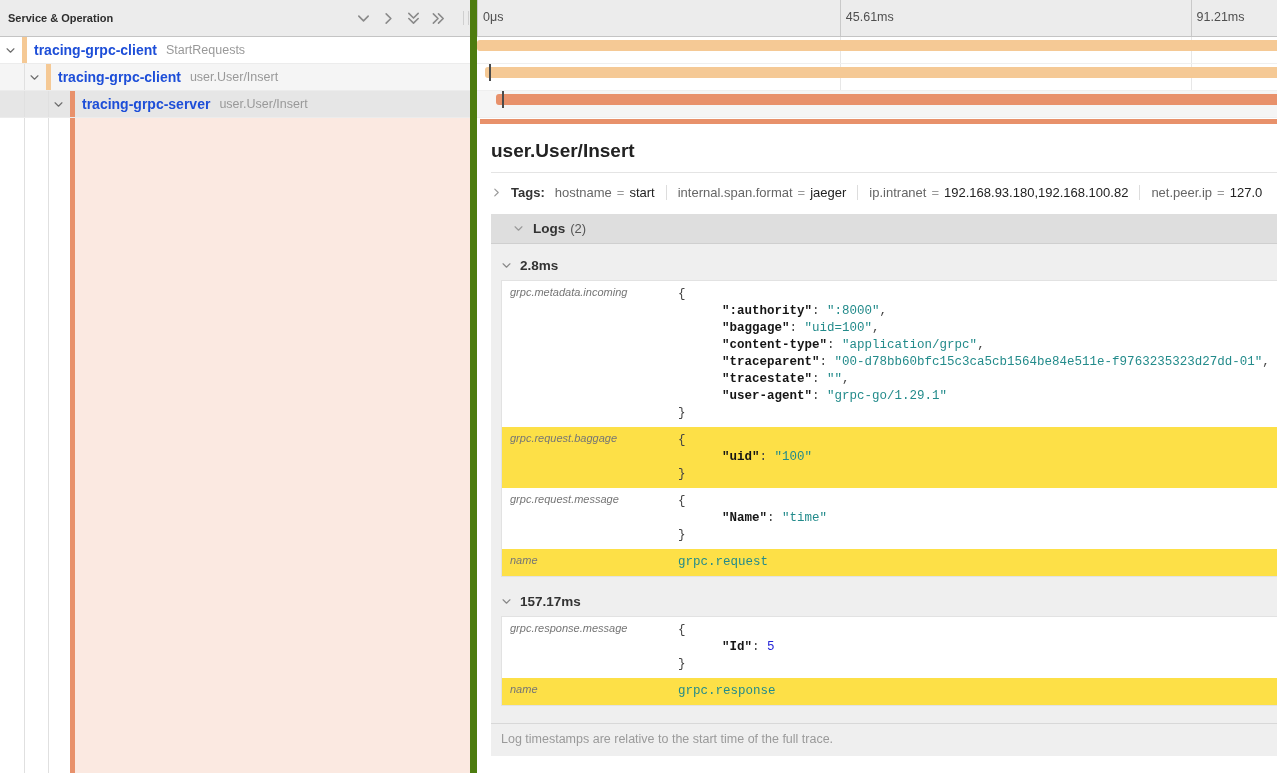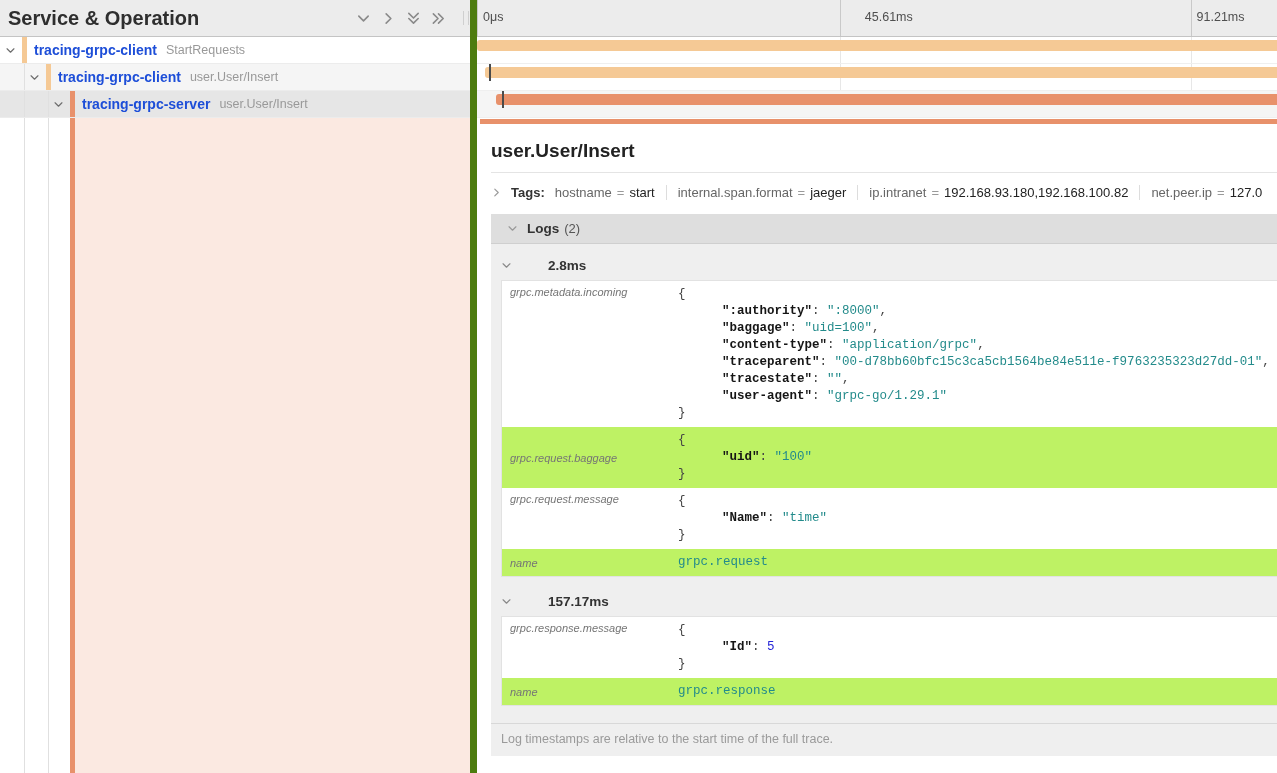--- a/index.html
+++ b/index.html
@@ -7,21 +7,21 @@
   .app {
     position:relative; width:1277px; height:773px; overflow:hidden;
     background:#fff; font-family:"Liberation Sans", sans-serif; color:#333;
   }
   
   .left-panel { position:absolute; left:0; top:0; width:470px; height:100%; }
   .panel-header {
     height:37px; background:#ececec; border-bottom:1px solid #c4c4c4;
     display:flex; align-items:center; padding:0 8px; position:relative;
   }
-  .panel-title { font-weight:bold; font-size:20px; color:#2e2e2e; }
+  .panel-title { font-weight:bold; font-size:11px; color:#2e2e2e; }
   .header-icons { margin-left:auto; display:flex; align-items:center; gap:9px; margin-right:16px; }
   .icon-btn { display:inline-flex; align-items:center; justify-content:center; width:16px; height:16px; cursor:pointer; }
   .grabber { position:absolute; right:1px; top:11px; width:6px; height:14px;
     border-left:1px solid #cfcfcf; border-right:1px solid #cfcfcf; }
   .span-tree { position:absolute; top:37px; left:0; width:100%; }
   .tree-row { position:relative; height:27px; border-bottom:1px solid #ececec; overflow:hidden; }
   .guide { position:absolute; top:0; bottom:0; width:0; border-left:1px solid #e0e0e0; }
   .tree-chevron { position:absolute; top:8px; }
   .accent { position:absolute; top:0; bottom:0; width:5px; }
   .row-label { position:absolute; top:0; bottom:0; display:flex; align-items:center; white-space:nowrap; }
@@ -51,30 +51,30 @@
   .row-toggle-chevron { display:inline-flex; margin-right:9px; flex:none; }
   .summary-label { font-weight:bold; color:#333; margin-right:10px; }
   .tag-key { color:#666; }
   .tag-eq { color:#9a9a9a; margin:0 5px; }
   .tag-eq::before { content:"="; }
   .tag-value { color:#222; }
   .tag-sep { width:1px; height:15px; background:#ddd; margin:0 11px; flex:none; }
   
   .logs-section { margin:9px -14px 0 0; }
   .logs-header { height:30px; background:#dedede; border-bottom:1px solid #cfcfcf;
-    display:flex; align-items:center; padding:0 16px; cursor:pointer; }
+    display:flex; align-items:center; padding:0 22px; cursor:pointer; }
   .logs-title { font-weight:bold; font-size:13.5px; color:#333; margin:0 5px 0 9px; }
   .logs-count { font-size:13px; color:#555; }
   .logs-body { background:#efefef; padding:14px 0 0 10px; min-height:508px; }
   .log-entry { margin-bottom:17px; }
-  .entry-header { display:flex; align-items:center; margin-bottom:7px; cursor:pointer;gap:28px; }
+  .entry-header { display:flex; align-items:center; margin-bottom:7px; cursor:pointer; }
   .entry-ts { font-weight:bold; font-size:13.5px; color:#333; margin-left:8px; }
   .kv-table { background:#fff; border:1px solid #e2e2e2; border-right:none; }
   .kv-row { display:flex; }
-  .kv-row.alt { background:#bef264;align-items:center; }
+  .kv-row.alt { background:#fde047; }
   .kv-label { flex:none; width:176px; padding:5px 8px; font-size:11px; color:#757575;font-style:italic; }
   .kv-value { flex:1; padding:5px 0; font-family:"Liberation Mono","DejaVu Sans Mono",monospace;
     font-size:12.5px; line-height:17px; color:#444; }
   .jline { display:block; white-space:pre; }
   .jline.jpair { padding-left:44px; }
   .jopen::before { content:"{"; }
   .jclose::before { content:"}"; }
   .q::before, .q::after { content:"\""; }
   .jkey { font-weight:bold; color:#151515; }
   .jkey::before, .jkey::after { color:#151515; }
@@ -168,21 +168,21 @@
         <span class="accent" style="left: 70px; background: rgb(232, 145, 107);"></span>
         <span class="tint" style="left: 75px; right: 0px; background: rgb(251, 233, 225);"></span>
       </div>
   </div>
 
   <div class="right-panel">
     <div class="timeline-header">
         <span class="tick-line" style="left: 0%;"></span>
         <span class="tick-label" style="left: calc(0% + 6px);">0μs</span>
         <span class="tick-line" style="left: 45.35%;"></span>
-        <span class="tick-label" style="left: calc(45.35% + 6px); margin-left: 19px;">45.61ms</span>
+        <span class="tick-label" style="left: calc(45.35% + 6px);">45.61ms</span>
         <span class="tick-line" style="left: 89.2%;"></span>
         <span class="tick-label" style="left: calc(89.2% + 6px);">91.21ms</span>
       </div>
     <div class="timeline-rows">
         <span class="grid-line" style="left: 45.35%;"></span>
         <span class="grid-line" style="left: 89.2%;"></span>
         <div class="tl-row">
           <span class="span-bar" style="left: 0%; background: rgb(245, 201, 149);"></span>
         </div>
         <div class="tl-row">

